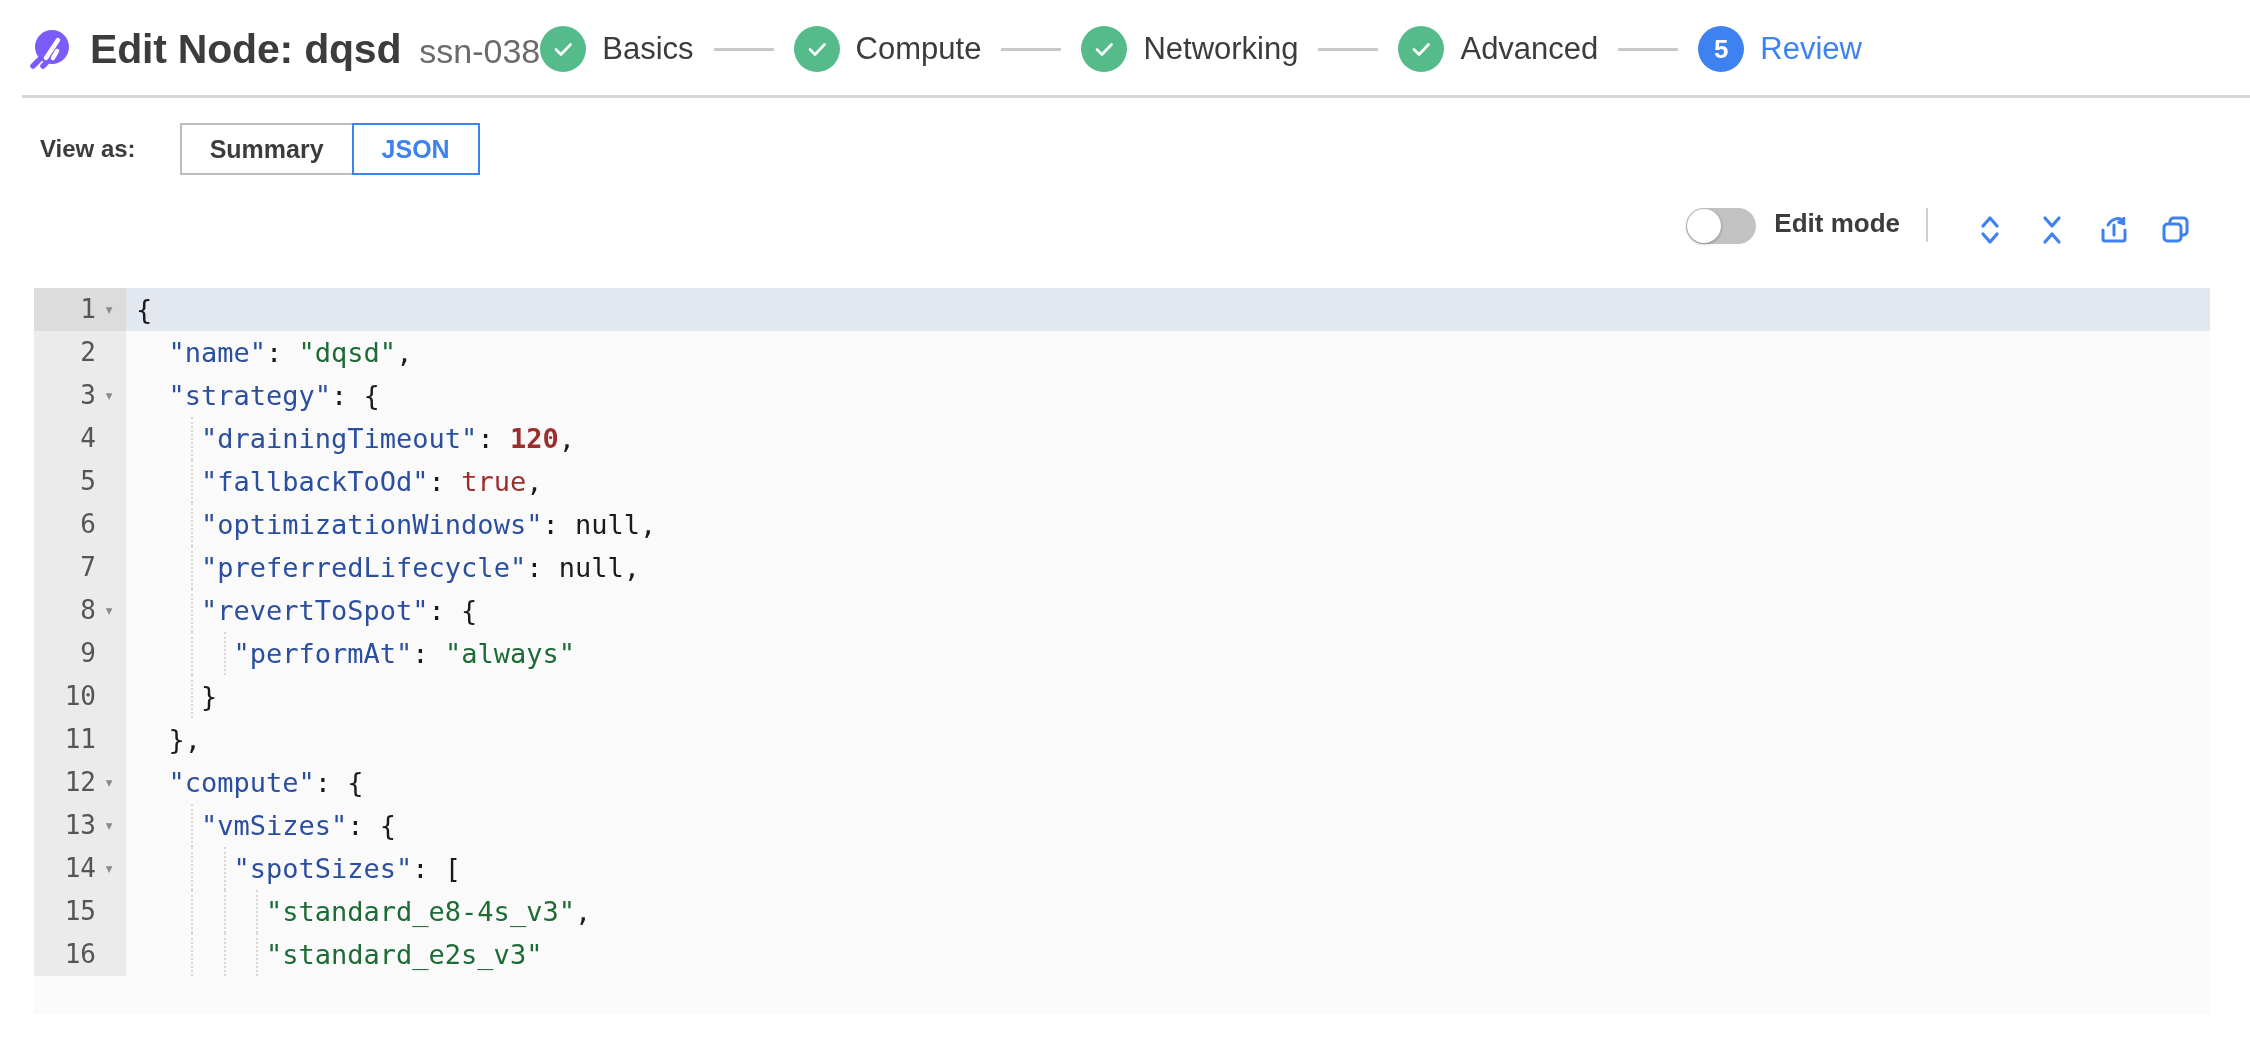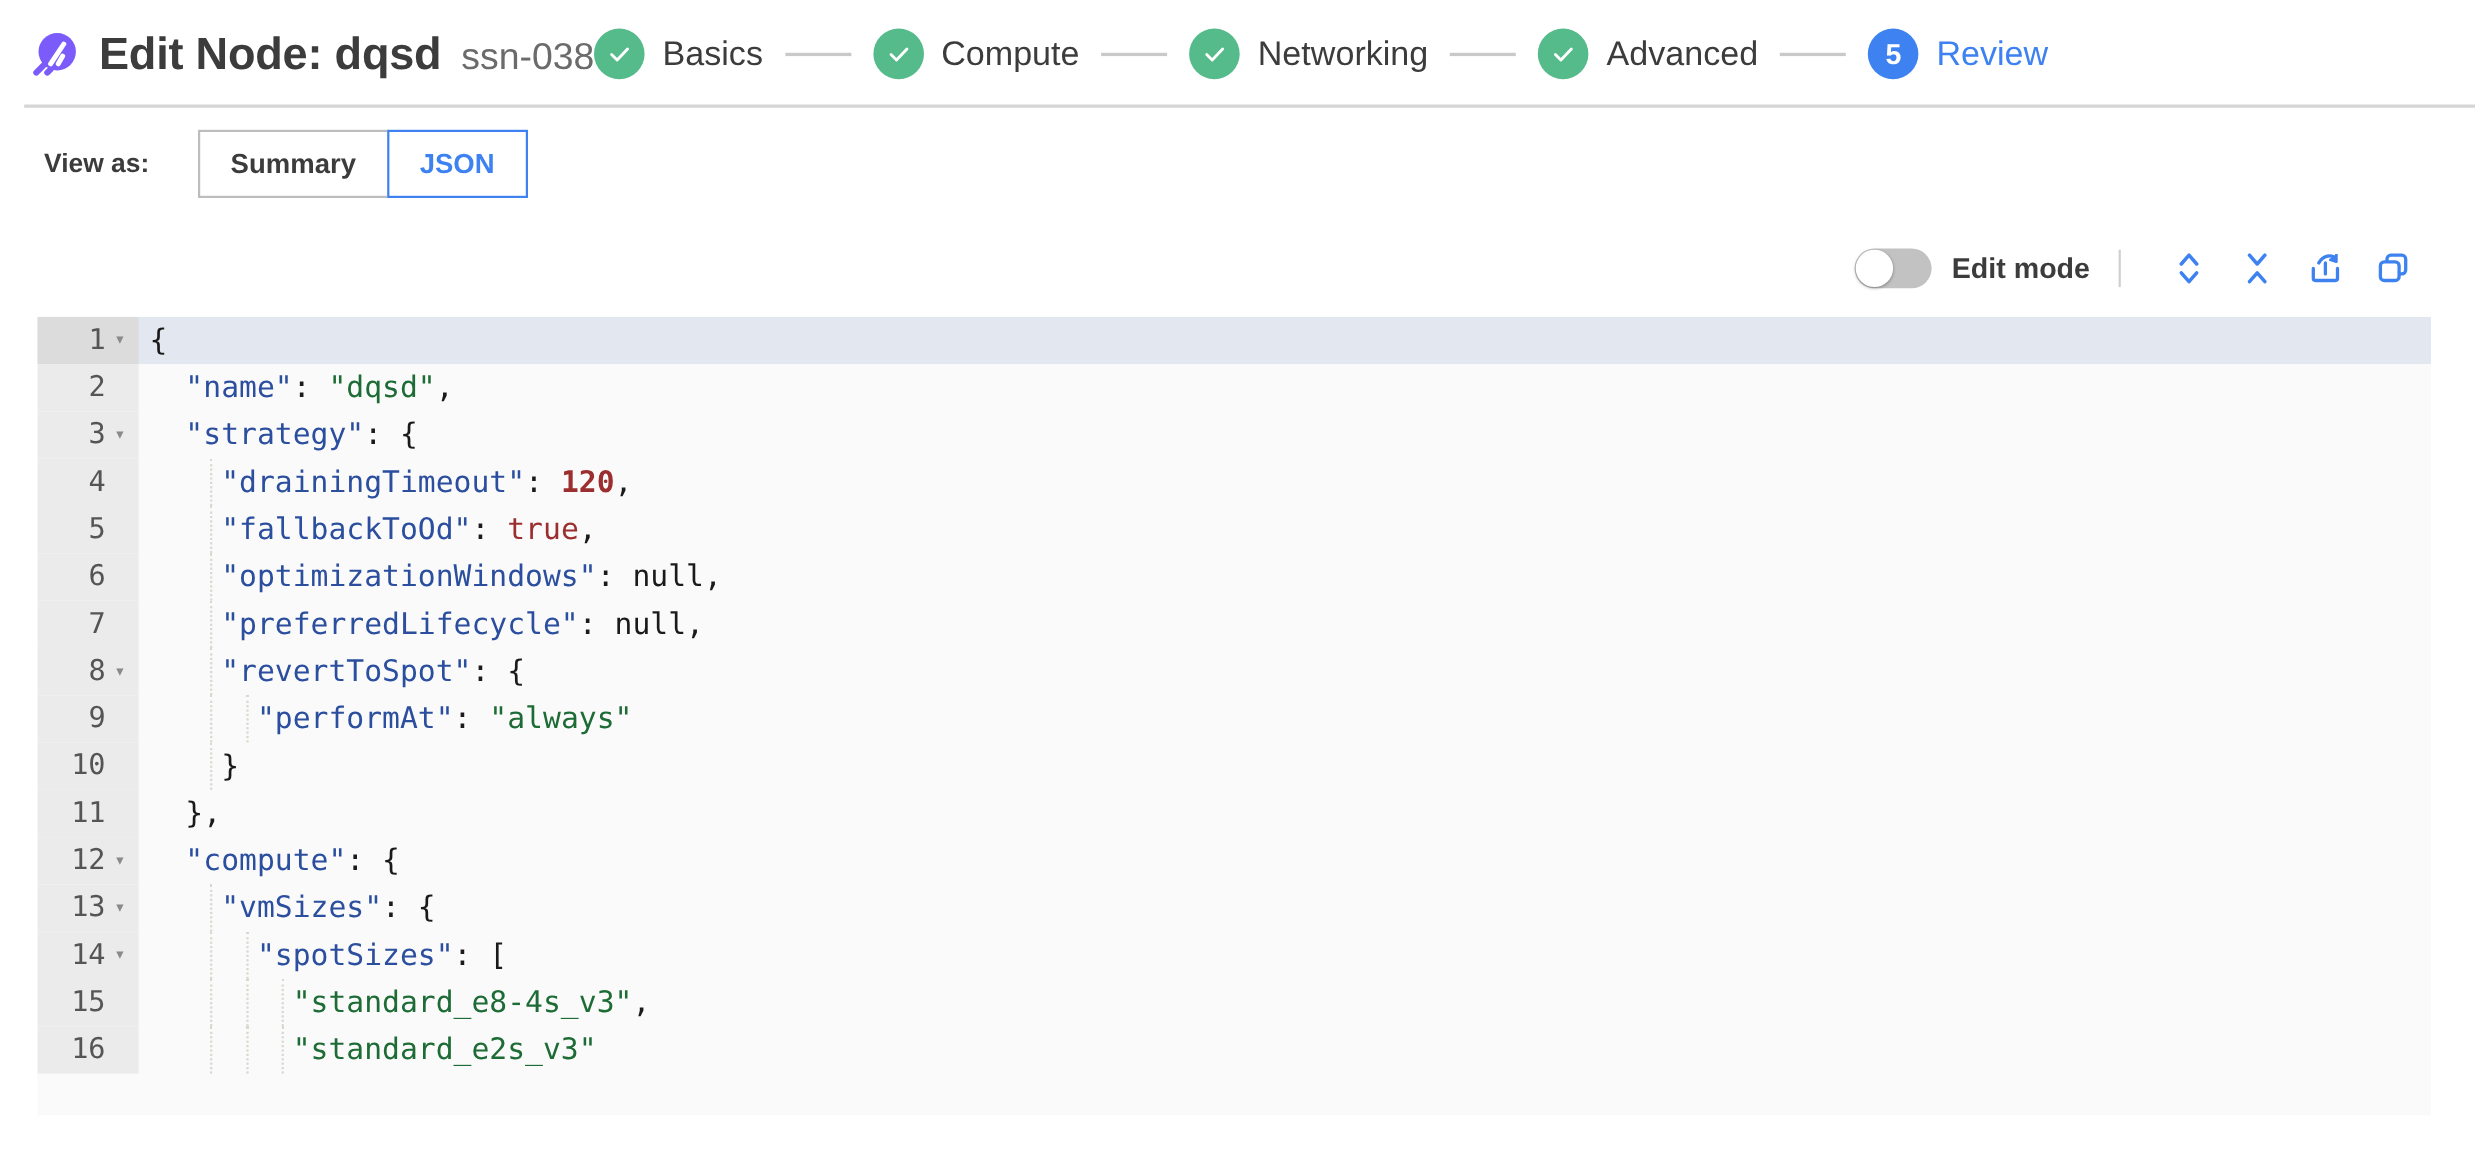--- a/index.html
+++ b/index.html
@@ -118,21 +118,21 @@
     box-sizing: border-box;
   }
   .viewas-label {
     font-size: 24px;
     font-weight: bold;
     color: #3c3c3c;
     margin-right: 44px;
   }
   .segmented {
     display: flex;
-    height: 62px;
+    height: 52px;
   }
   .seg-btn {
     display: flex;
     align-items: center;
     justify-content: center;
     padding: 0 28px;
     font-size: 25px;
     font-weight: bold;
     background: #ffffff;
     border: 2px solid #bdbdbd;
@@ -143,21 +143,20 @@
   .seg-btn + .seg-btn { margin-left: -2px; }
   .seg-btn.selected {
     border-color: #3d82f0;
     color: #3d82f0;
     z-index: 2;
   }
 
   
   .editor-toolbar {
     display: flex;
-    align-items: center;
     justify-content: flex-end;
     padding: 0 48px 0 0;
     height: 72px;
     margin-top: 44px;
   }
   .toggle {
     width: 70px;
     height: 36px;
     border-radius: 18px;
     background: #c2c2c2;

